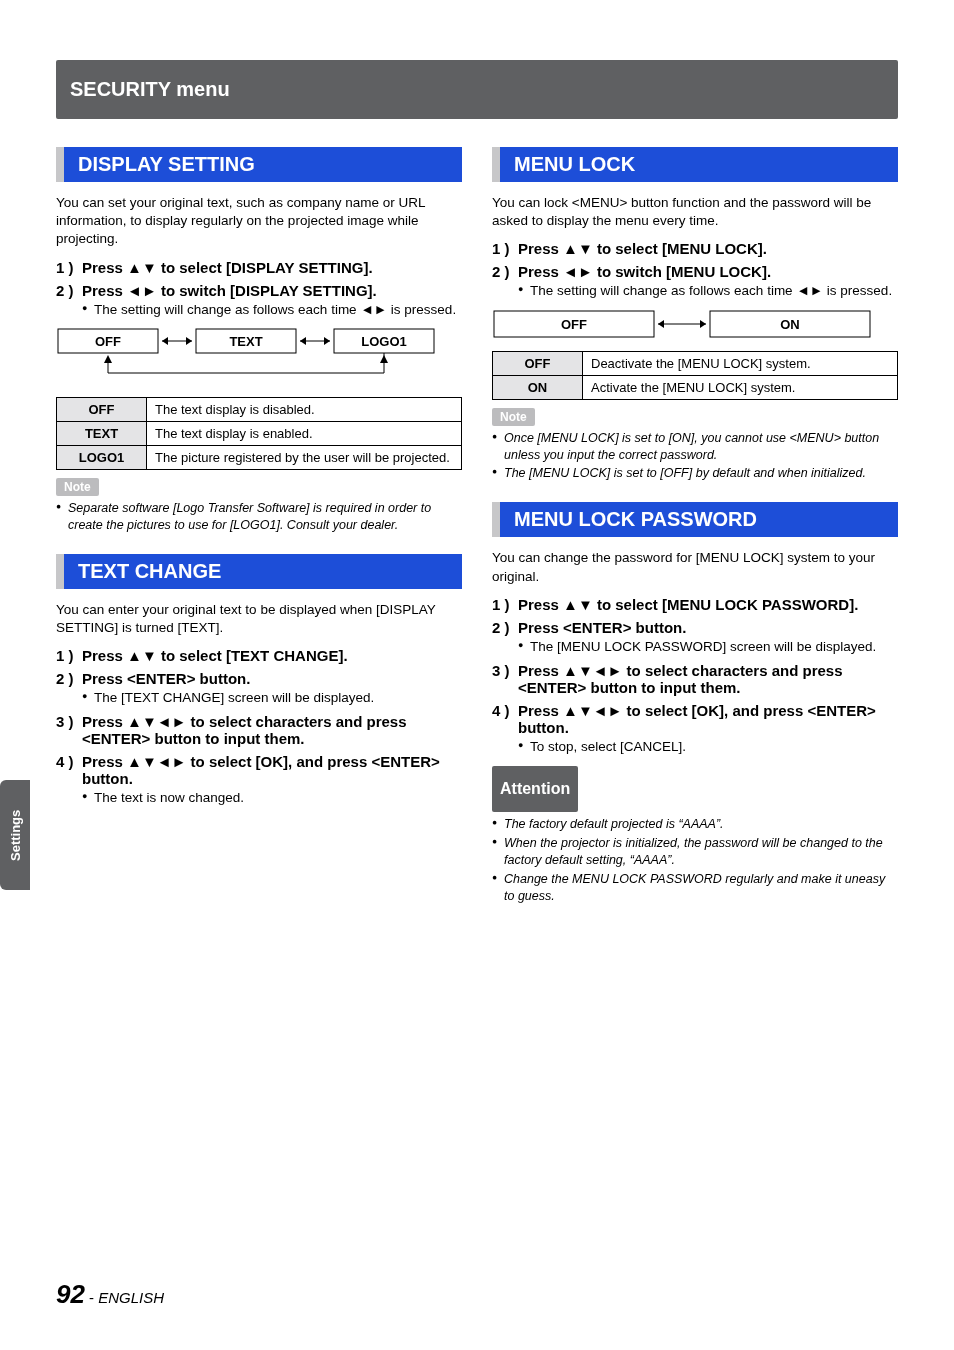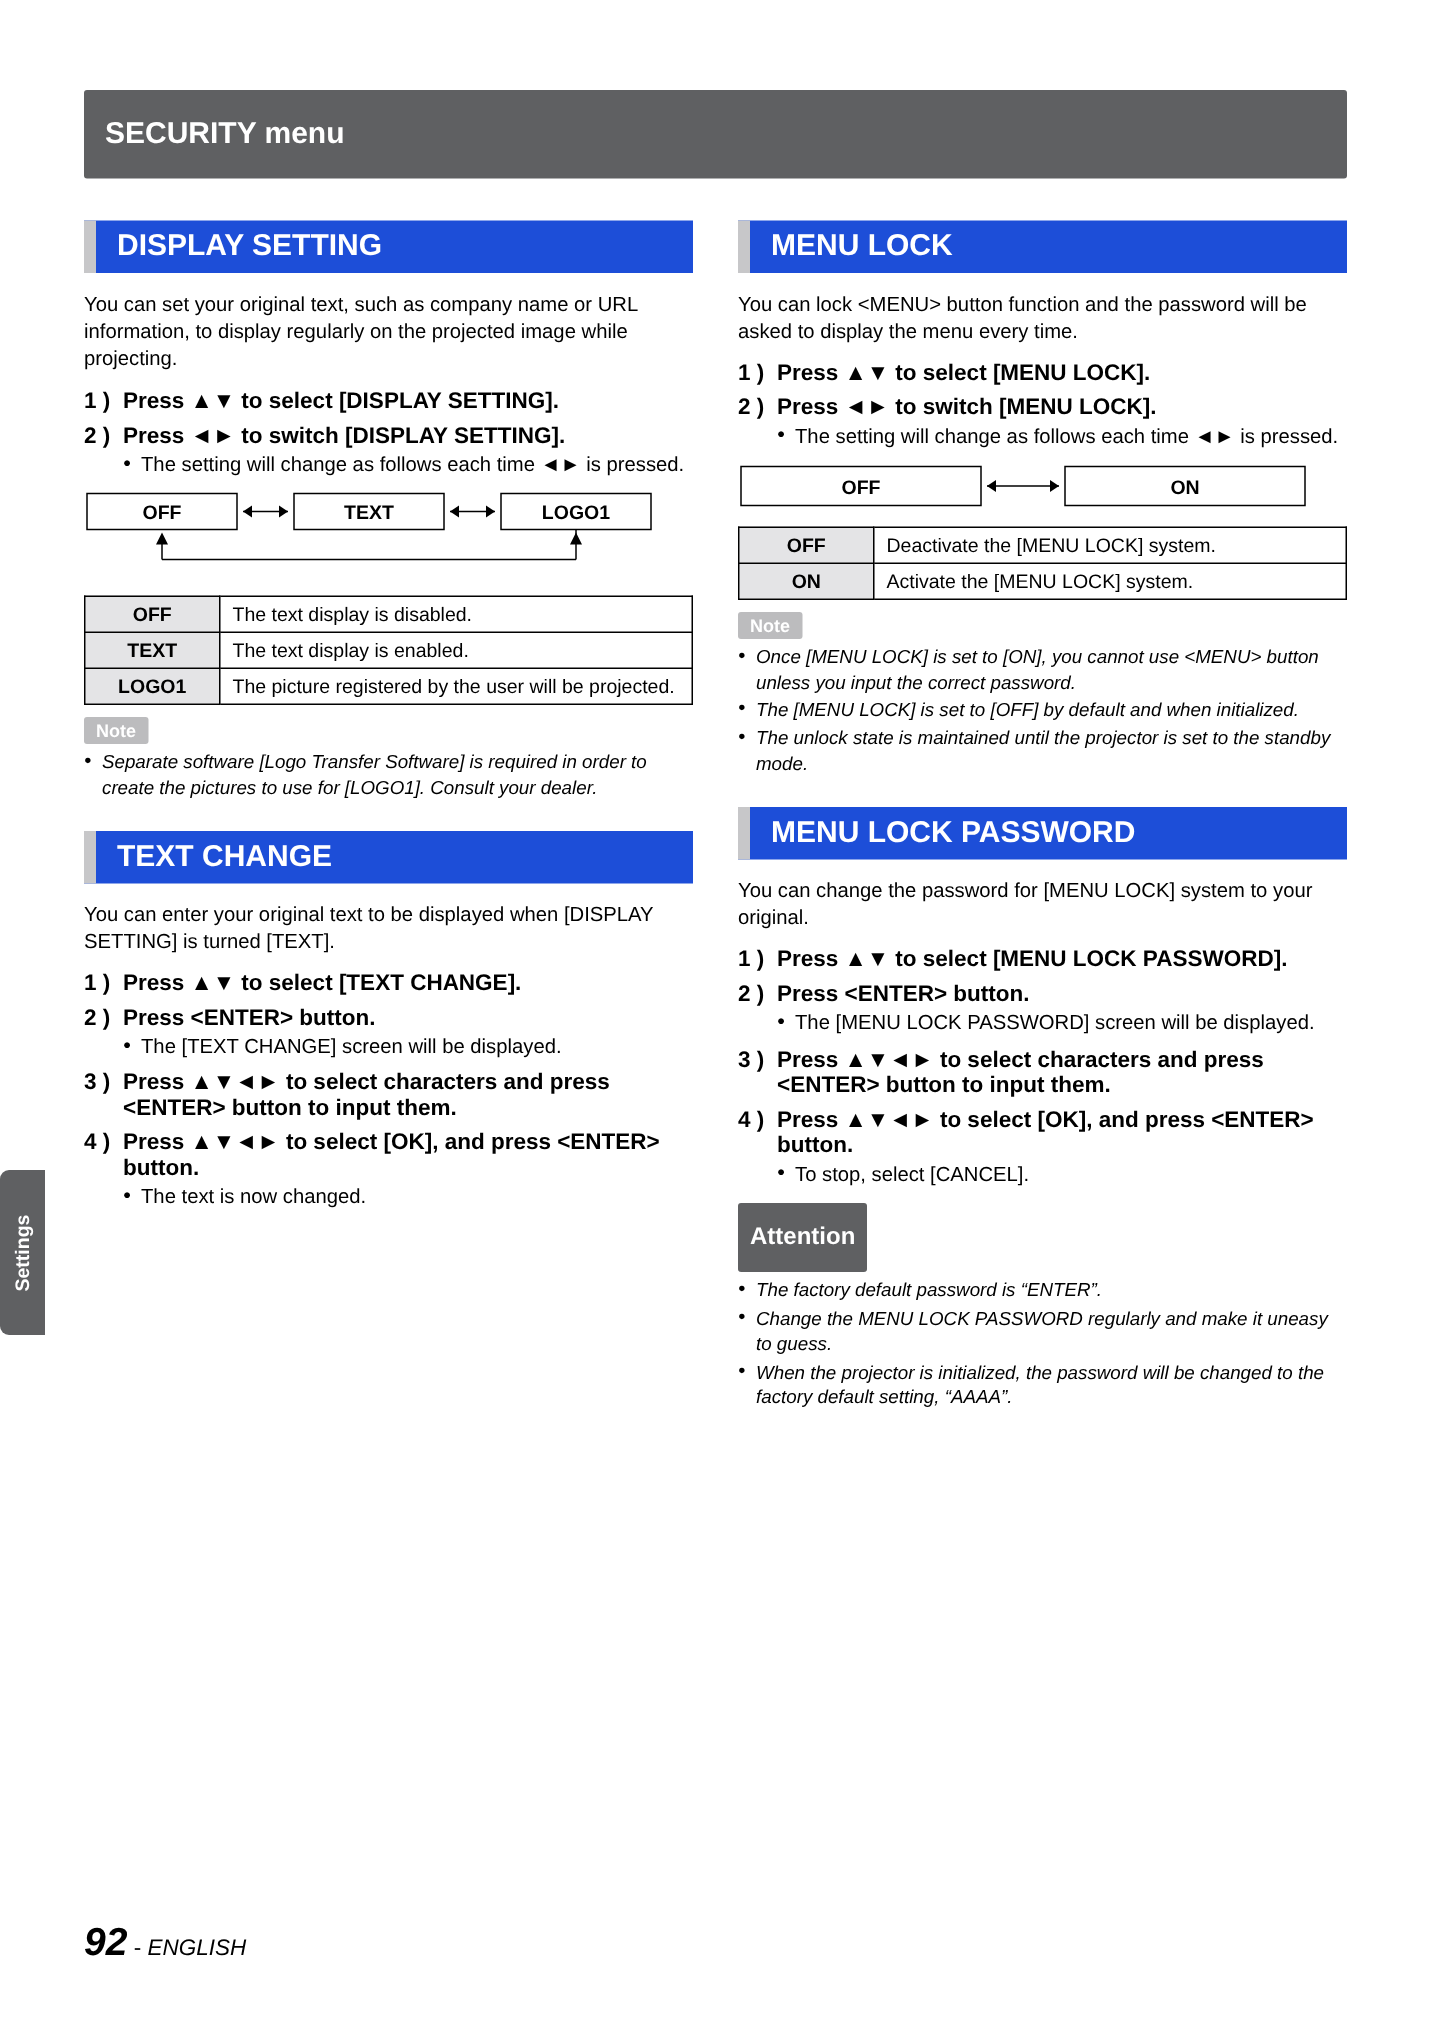--- a/index.html
+++ b/index.html
@@ -213,21 +213,20 @@
             <th>ON</th>
             <td>Activate the [MENU LOCK] system.</td>
           </tr>
     </tbody>
       </table>
 
     <div class="note-label">Note</div>
     <div class="note-list">
       <div class="note-item">Once [MENU LOCK] is set to [ON], you cannot use &lt;MENU&gt; button unless you input the correct password.</div>
       <div class="note-item">The [MENU LOCK] is set to [OFF] by default and when initialized.</div>
-      <div class="note-item">The unlock state is maintained until the projector is set to the standby mode.</div>
     </div>
 
     
     <div style="height:18px"></div>
     <div class="section-title">MENU LOCK PASSWORD</div>
     <p class="intro">You can change the password for [MENU LOCK] system to your original.</p>
 
     <div class="step">
       <span class="num">1 )</span>
       <span class="txt">Press ▲▼ to select [MENU LOCK PASSWORD].</span>
@@ -242,23 +241,23 @@
       <span class="txt">Press ▲▼◄► to select characters and press &lt;ENTER&gt; button to input them.</span>
     </div>
     <div class="step">
       <span class="num">4 )</span>
       <span class="txt">Press ▲▼◄► to select [OK], and press &lt;ENTER&gt; button.</span>
     </div>
     <p class="sub-bullet">To stop, select [CANCEL].</p>
 
     <div class="attn-label">Attention</div>
     <div class="attn-list">
-      <div class="attn-item">The factory default password is “ENTER”.</div>
+      <div class="attn-item">The factory default projected is “AAAA”.</div>
+      <div class="attn-item">When the projector is initialized, the password will be changed to the factory default setting, “AAAA”.</div>
       <div class="attn-item">Change the MENU LOCK PASSWORD regularly and make it uneasy to guess.</div>
-      <div class="attn-item">When the projector is initialized, the password will be changed to the factory default setting, “AAAA”.</div>
     </div>
 
   </div>
 </div>
 
 <div class="side-tab">Settings</div>
 
 <div class="page-footer">
   <span class="pn">92</span><span> - </span><span class="lang">ENGLISH</span>
 </div>

